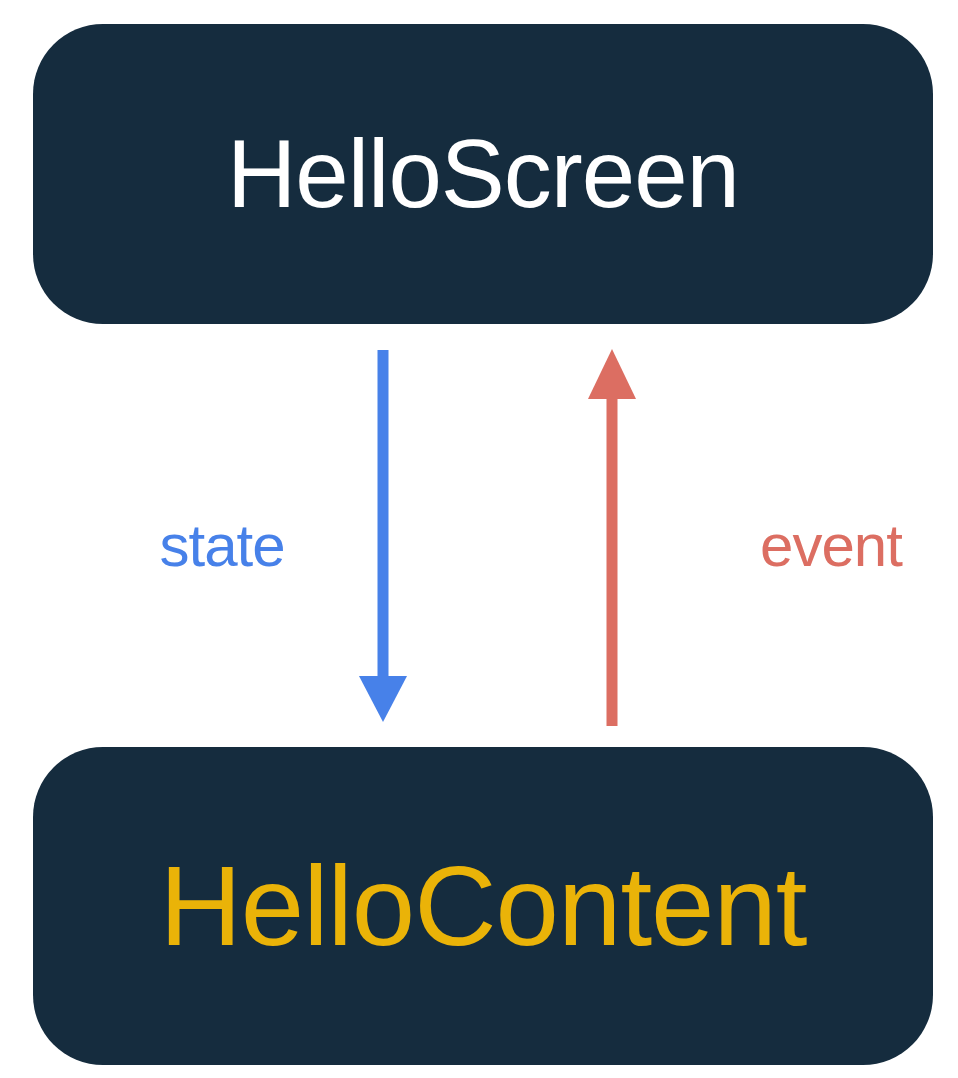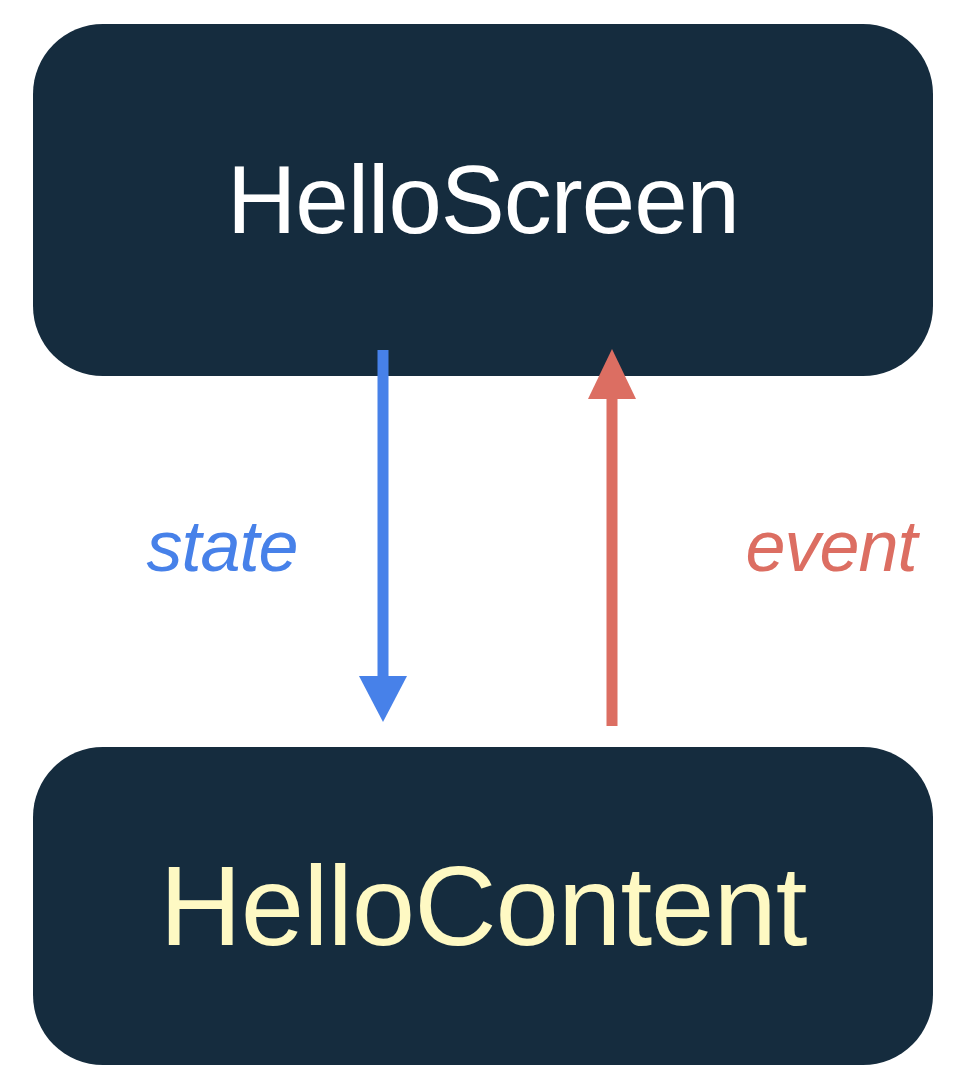--- a/index.html
+++ b/index.html
@@ -20,21 +20,21 @@
     left: 33px;
     width: 900px;
     background: #152c3e;
     border-radius: 70px;
     display: flex;
     align-items: center;
     justify-content: center;
   }
   .node-top {
     top: 24px;
-    height: 352px;
+    height: 300px;
   }
   .node-bottom {
     top: 747px;
     height: 318px;
   }
   .node-label {
     color: #ffffff;
     letter-spacing: -1px;
     white-space: nowrap;
     line-height: 1;
@@ -45,25 +45,24 @@
     position: absolute;
     left: 0;
     top: 0;
     width: 958px;
     height: 1078px;
     pointer-events: none;
   }
   .arrow-label {
     position: absolute;
     transform: translate(-50%, -50%);
-    font-size: 72px;
+    font-size: 60px;
     line-height: 1;
     letter-spacing: -1px;
     white-space: nowrap;
-    font-style: italic;
   }
   .label-state {
     left: 222px;
     top: 546px;
     color: #4781e9;
   }
   .label-event {
     left: 783px;
     top: 546px;
     color: #dc6e62;
@@ -87,16 +86,16 @@
       <line x1="612" y1="396" x2="612" y2="726" stroke="#dc6e62" stroke-width="11"></line>
       <polygon points="588,399 636,399 612,349" fill="#dc6e62"></polygon>
     </g>
   </svg>
 
   <span class="arrow-label label-state" style="color: rgb(71, 129, 233);">state</span>
 
   <span class="arrow-label label-event" style="color: rgb(220, 110, 98); margin-left: 48px;">event</span>
 
   <div class="node node-bottom" style="background: rgb(21, 44, 62);">
-    <span class="node-label" style="color: #fef9c3;">HelloContent</span>
+    <span class="node-label" style="color: #eab308;">HelloContent</span>
   </div>
 
 </div>
 
 </body></html>

